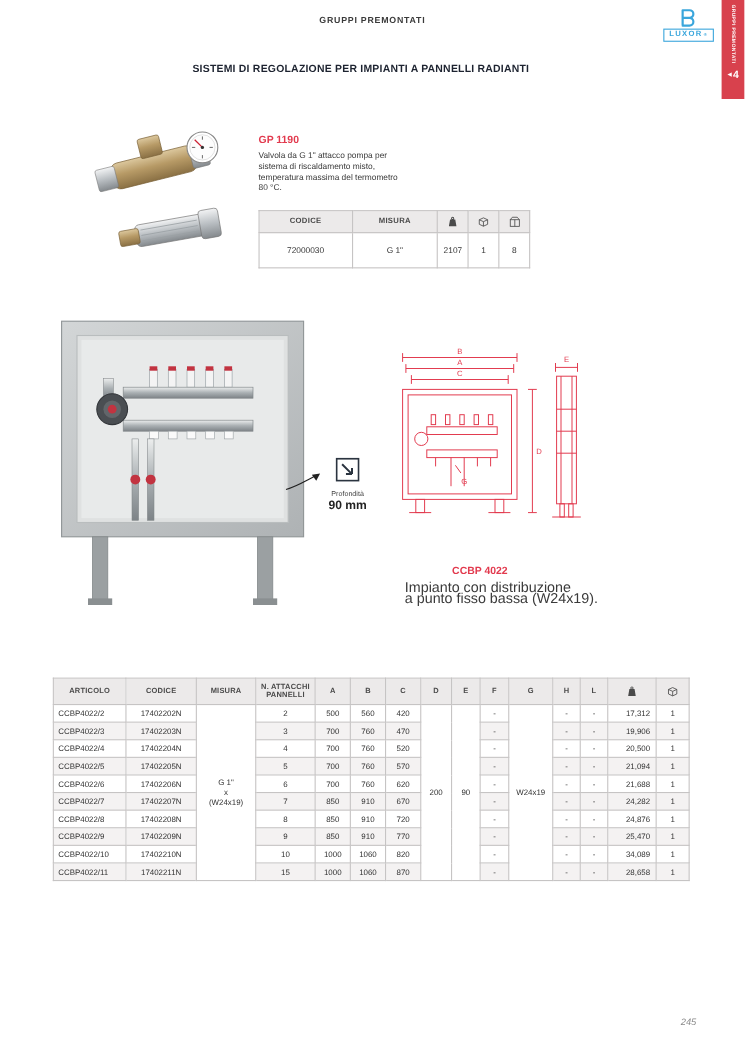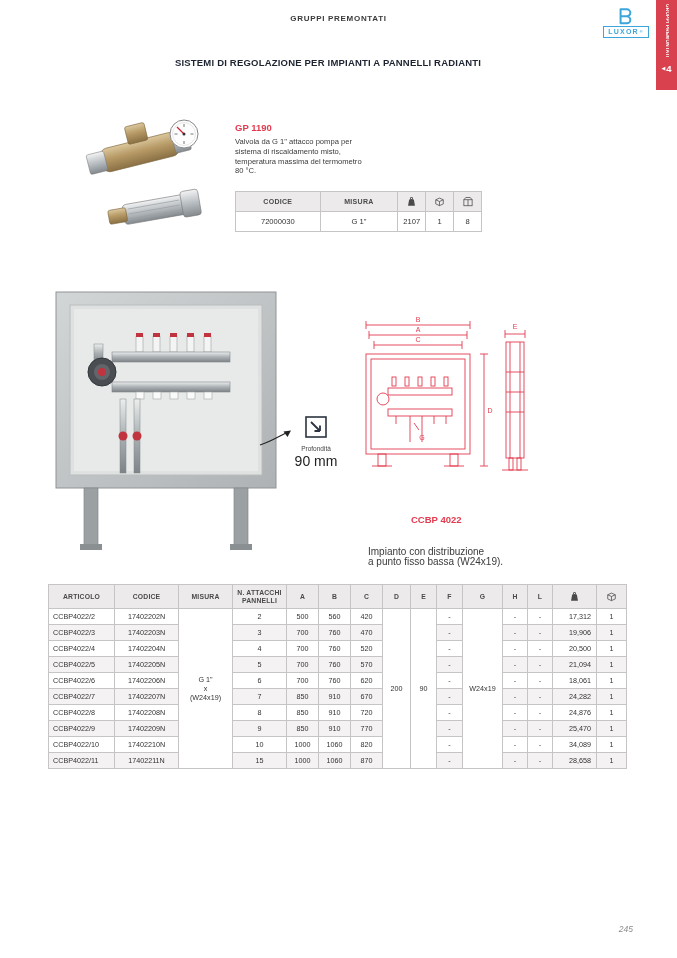--- a/index.html
+++ b/index.html
@@ -34,42 +34,42 @@
   
   .valve-photo { position:absolute; left:78px; top:108px; width:152px; height:140px; }
   .gp-heading { position:absolute; left:235px; top:122px; color:#e23a4e; font-weight:bold; font-size:9.5px; }
   .gp-desc { position:absolute; left:235px; top:137px; width:180px; font-size:7.6px;
     color:#3a3a3a; line-height:9.8px; }
 
   table { border-collapse:collapse; }
   .gp-table { position:absolute; left:235px; top:191px; width:247px; }
   .gp-table th, .gp-table td { border:1px solid #c6c4c4; text-align:center; }
   .gp-table th { background:#eceaea; font-size:7px; color:#4a4a4a; height:20px; letter-spacing:.3px; }
-  .gp-table td { font-size:7.6px; color:#333; height:20px; }
+  .gp-table td { font-size:7.6px; color:#333; height:32px; }
 
   
   .cabinet-photo { position:absolute; left:50px; top:286px; width:238px; height:272px; }
   .pointer-arrow { position:absolute; left:258px; top:426px; width:38px; height:22px; }
   .depth-block { position:absolute; left:288px; top:416px; width:56px; text-align:center; }
   .depth-label { font-size:6.5px; color:#444; margin-top:3px; }
-  .depth-value { font-size:14px; color:#222; margin-top:1px; }
+  .depth-value { font-size:11px; color:#222; margin-top:1px;font-weight:bold; }
 
   
   .drawing-main { position:absolute; left:358px; top:316px; width:138px; height:188px; }
   .drawing-side { position:absolute; left:496px; top:322px; width:36px; height:176px; }
   .red-line { stroke:#e23a4e; fill:none; stroke-width:.9; }
   .dimt { fill:#e23a4e; font-size:7px; font-family:"Liberation Sans",sans-serif; text-anchor:middle; }
 
   
   .ccbp-heading { position:absolute; left:368px; top:514px; color:#e23a4e; font-weight:bold; font-size:9.5px;margin-left:43px; }
-  .ccbp-desc { position:absolute; left:368px; top:529px; width:180px; font-size:10px;
-    color:#3a3a3a; line-height:10px;margin-top:18px; }
-
-  
-  .ccbp-table { position:absolute; left:48px; top:584px; width:568px; table-layout:fixed; }
+  .ccbp-desc { position:absolute; left:368px; top:529px; width:180px; font-size:13px;
+    color:#3a3a3a; line-height:10px; }
+
+  
+  .ccbp-table { position:absolute; left:48px; top:616px; width:568px; table-layout:fixed; }
   .ccbp-table th, .ccbp-table td { border:1px solid #c6c4c4; text-align:center; overflow:hidden; }
   .ccbp-table th { background:#eceaea; font-size:6.8px; color:#4a4a4a; height:24px;
     line-height:8px; letter-spacing:.2px; }
   .ccbp-table td { font-size:7.2px; color:#333; height:16px; background:#fff; }
   .ccbp-table tbody tr:nth-child(even) td { background:#f4f2f2; }
   .ccbp-table td.c-left { text-align:left; padding-left:4px; }
   .ccbp-table td.c-right { text-align:right; padding-right:5px; }
   .ccbp-table td.merged { background:#fff !important; line-height:9px; }
 
   .page-number { position:absolute; top:924px; right:44px; font-size:8.5px; color:#8a8a8a;font-style:italic; }
@@ -430,21 +430,21 @@
         <tr>
           <td class="c-left">CCBP4022/6</td>
           <td>17402206N</td>
           <td>6</td>
           <td>700</td>
           <td>760</td>
           <td>620</td>
           <td>-</td>
           <td>-</td>
           <td>-</td>
-          <td class="c-right">18,061</td>
+          <td class="c-right">21,688</td>
           <td>1</td>
         </tr>
         <tr>
           <td class="c-left">CCBP4022/7</td>
           <td>17402207N</td>
           <td>7</td>
           <td>850</td>
           <td>910</td>
           <td>670</td>
           <td>-</td>

